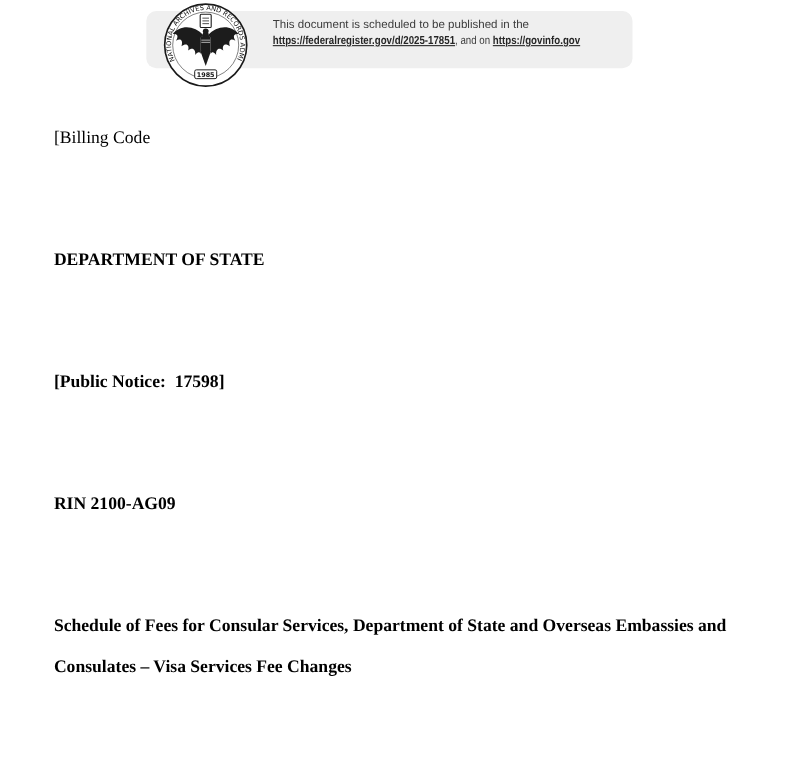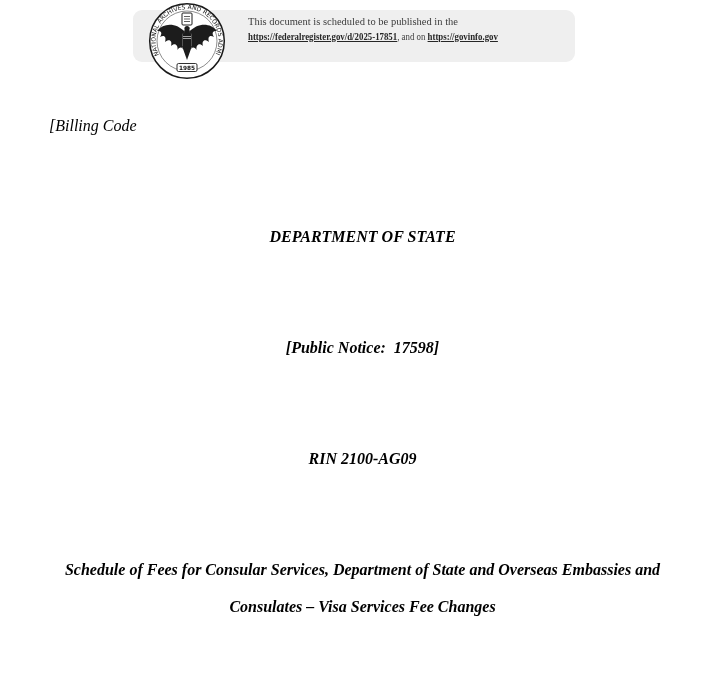--- a/index.html
+++ b/index.html
@@ -13,33 +13,33 @@
   
   .doc {
     position: absolute;
     left: 49px; top: 33px;
     width: 627px;
     font-size: 16px;
     line-height: 37px;
     color: #000;
     white-space: pre-wrap;
   }
-  .doc p, .doc div { margin: 0; padding: 0; font-style: italic; }
-  .b { font-weight: bold; text-align: center; }
+  .doc p, .doc div { margin: 0; padding: 0; }
+  .b { font-weight: bold; }
 
   
   .banner {
     position: absolute;
     left: 133px; top: 10px;
     width: 442px; height: 52px;
     background: #efefef;
     border-radius: 9px;
     box-sizing: border-box;
     padding: 5px 8px 0 115px;
-    font-family: Liberation Serif, serif;
+    font-family: Liberation Sans, sans-serif;
     font-size: 10.5px;
     line-height: 14.6px;
     color: #3c3c3c;
   }
   .bl { white-space: nowrap; }
   .bl3 {
     transform: scaleX(0.84);
     transform-origin: 0 50%;
   }
   .blink {

